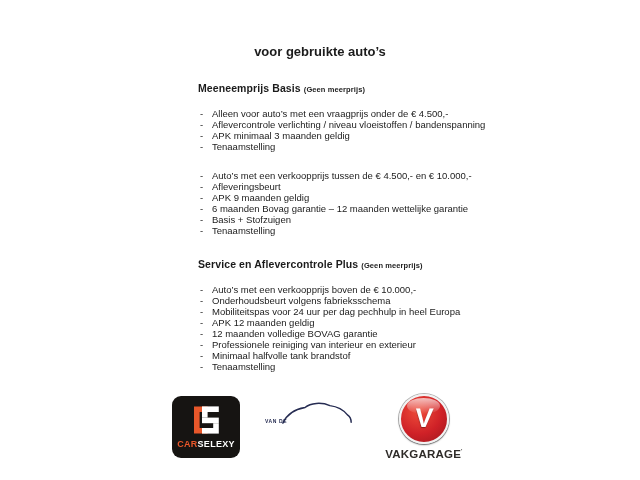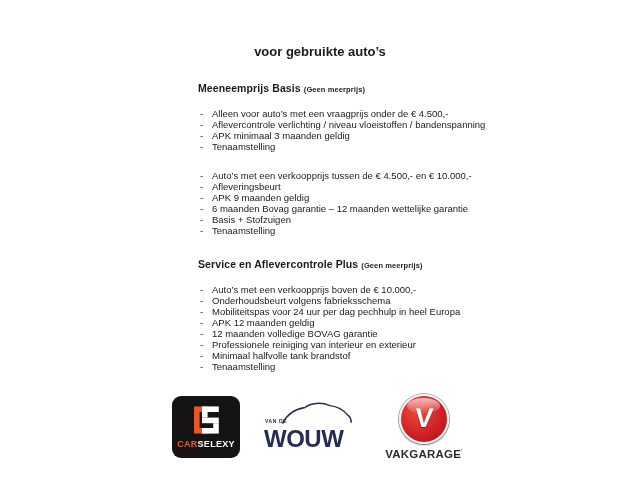--- a/index.html
+++ b/index.html
@@ -231,21 +231,20 @@
       <div class="cs-name">
         <span class="accent">CAR</span><span>SELEXY</span>
       </div>
     </div>
 
     <div class="wouw">
       <svg class="wouw-car" viewBox="0 0 80 26" aria-hidden="true">
         <path d="M3 24 C7 15 15 9 27 7 C33 2 45 1 54 5 C62 6 69 10 73 15 C76 17 77 20 77 23" fill="none" stroke="#262c52" stroke-width="1.6" stroke-linecap="round"></path>
       </svg>
       <div class="wouw-prefix">VAN DE</div>
-      <div class="wouw-name">WOUW</div>
     </div>
 
     <div class="vak">
       <div class="vak-badge">
         <span class="vak-v">V</span>
       </div>
       <div class="vak-name">
         <span>VAKGARAGE</span><sup>’</sup>
       </div>
     </div>

